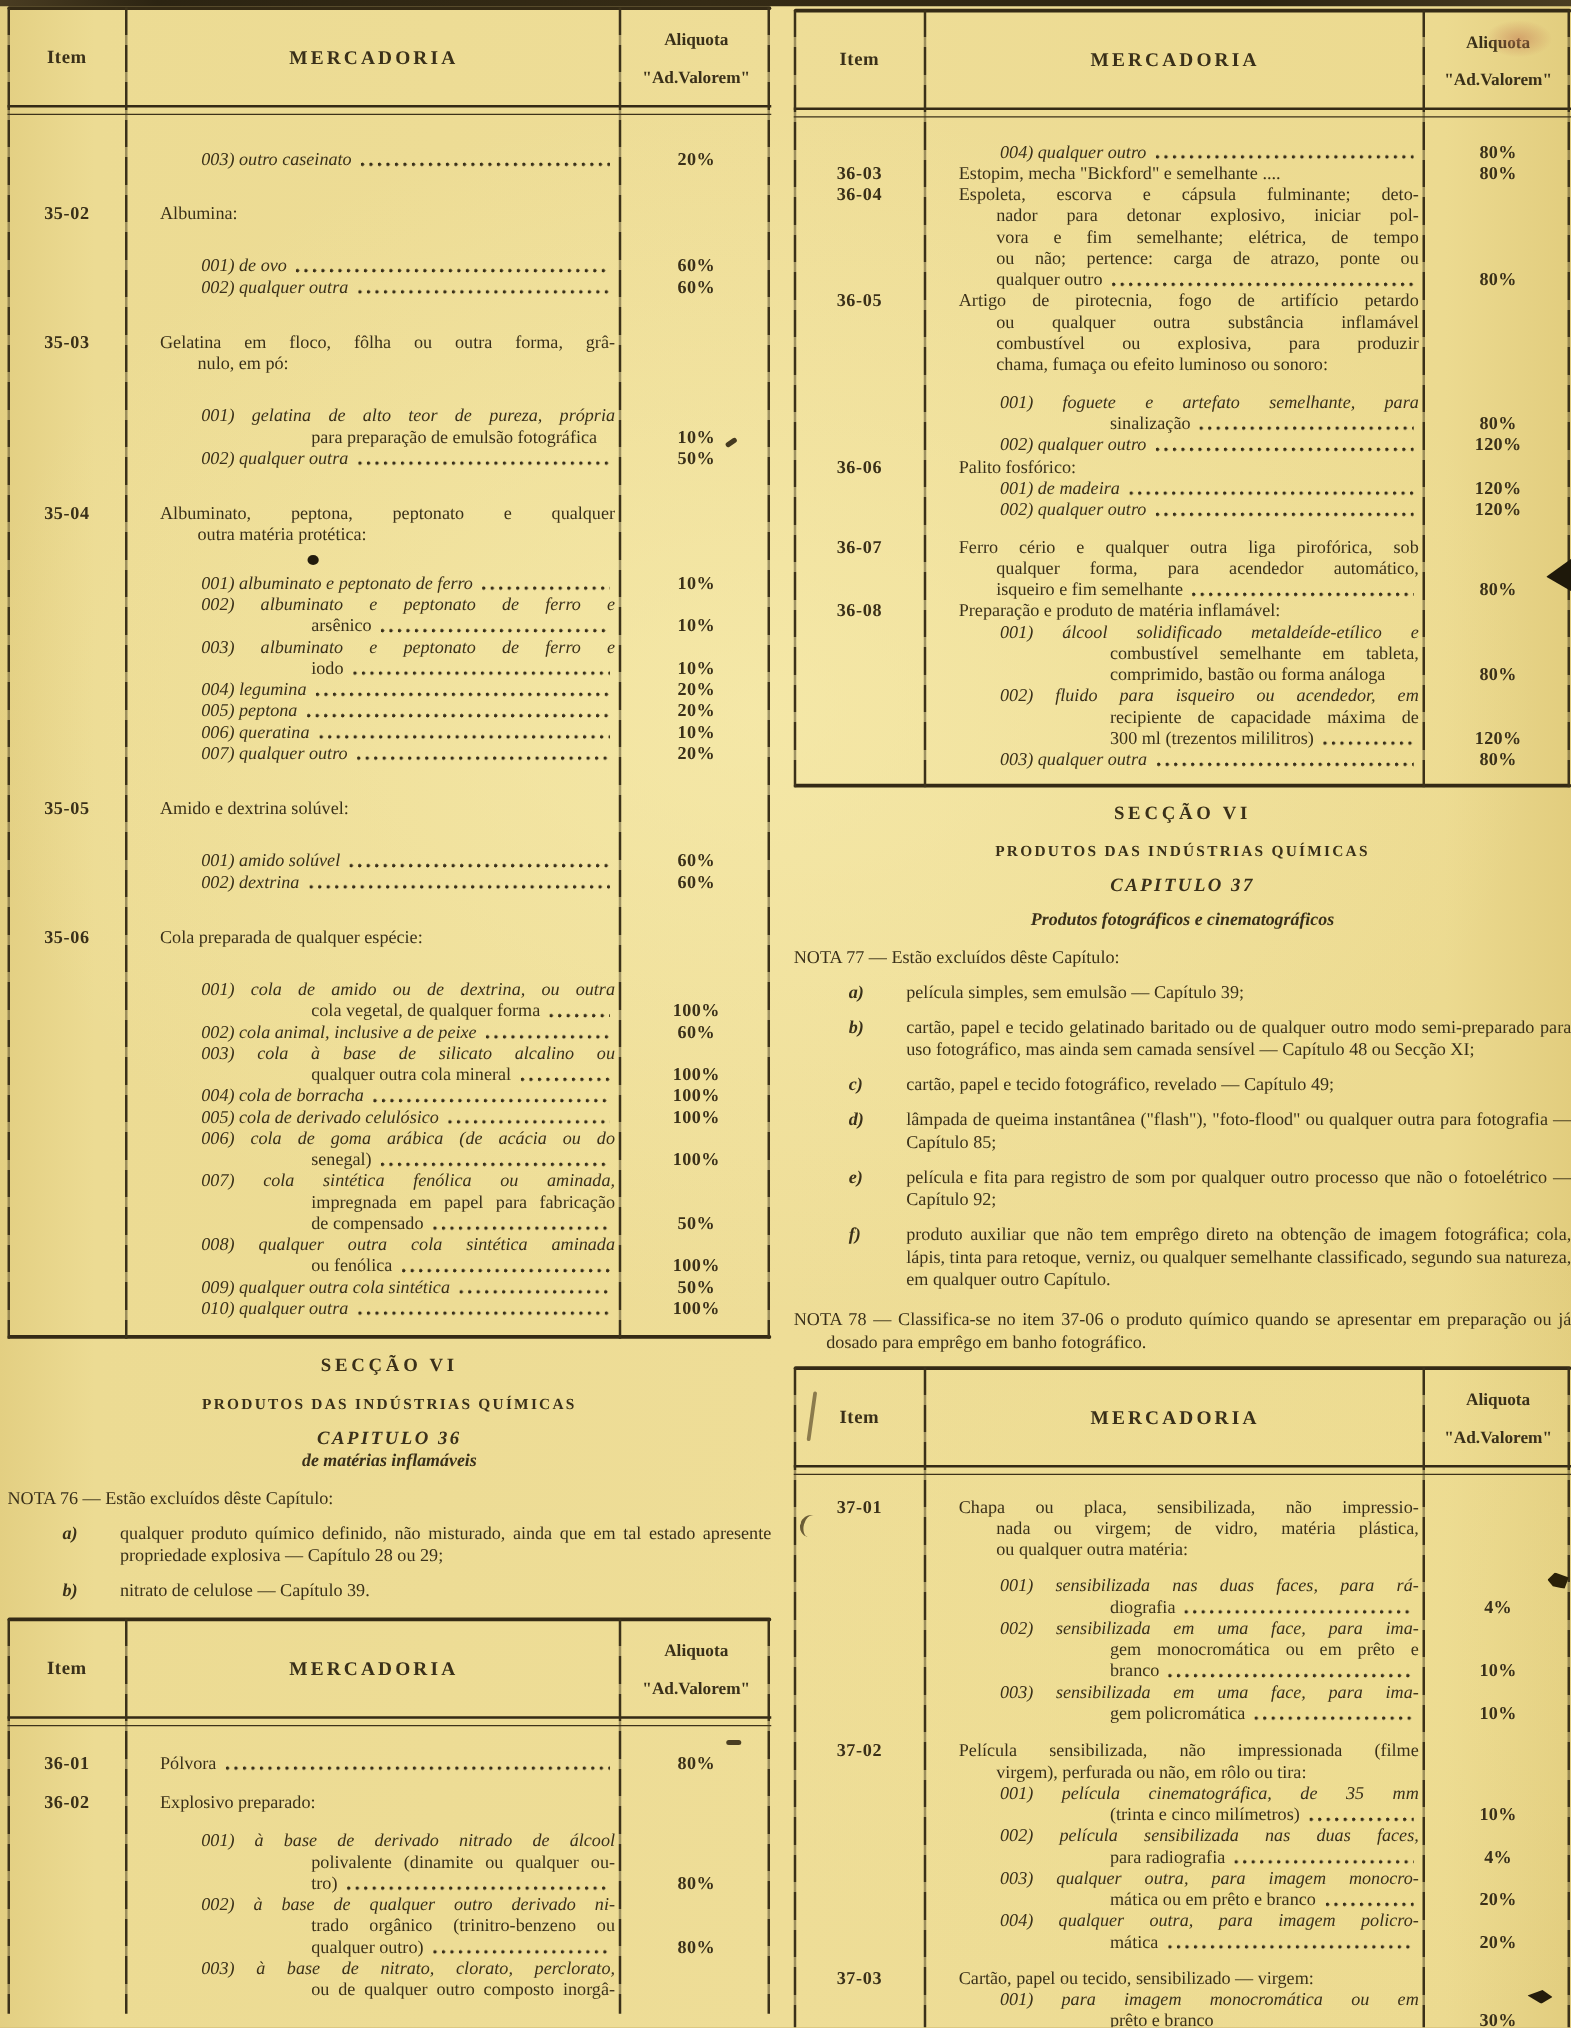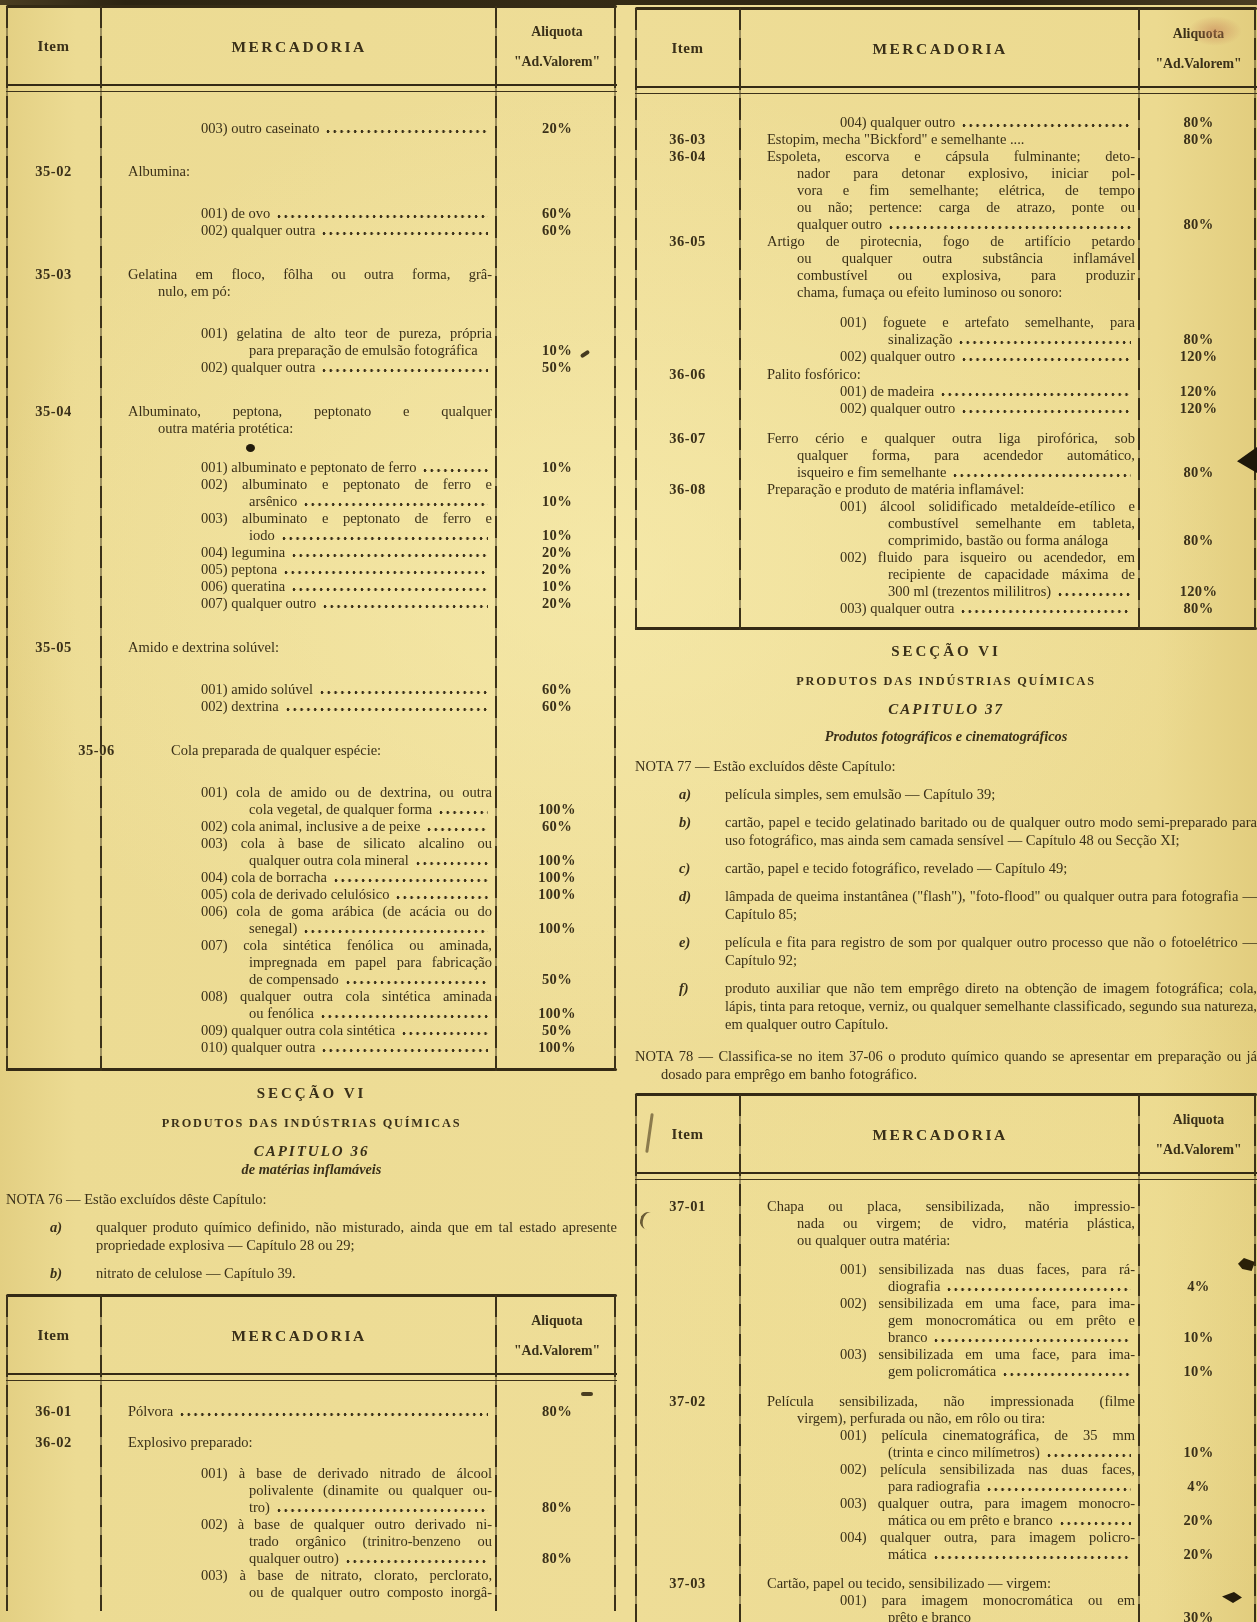--- a/index.html
+++ b/index.html
@@ -32,21 +32,21 @@
     background:repeating-linear-gradient(180deg,#3b3119 0 22px,rgba(59,49,25,.45) 22px 30px);}
   .tbody{position:relative;}
   
   .ln{display:flex;align-items:flex-end;}
   .ci{flex:0 0 95px;text-align:center;font-weight:700;letter-spacing:.5px;align-self:flex-start;}
   .tR .ci{flex-basis:105px;}
   .cd{flex:1 1 auto;min-width:0;display:flex;align-items:flex-end;padding-right:5px;}
   .cr{flex:0 0 120px;text-align:center;font-weight:700;letter-spacing:.3px;}
   .tR .cr{flex-basis:117px;}
   .i0 .cd{padding-left:27px;} .i1 .cd{padding-left:57px;}
-  .i2 .cd{padding-left:100px;} .i3 .cd{padding-left:148px;}
+  .i2 .cd{padding-left:60px;font-style:italic;} .i3 .cd{padding-left:148px;}
   .cd .t{white-space:nowrap;}
   .jl .cd{display:block;text-align:justify;text-align-last:justify;}
   .jl .cd .t{white-space:normal;display:inline;}
   .lead{flex:1 1 12px;min-width:10px;height:5px;margin:0 4px 3px 7px;align-self:flex-end;
     background-image:radial-gradient(circle at 2px 2.5px,#3a3019 1.25px,rgba(0,0,0,0) 1.6px);
     background-size:6.8px 5px;background-repeat:repeat-x;background-position:left bottom;}
   .dotblob{display:inline-block;width:9px;height:8px;background:#221b0c;border-radius:50%;margin-left:118px;}
   
   .sec{text-align:center;}
   .s1{font-weight:700;font-size:15px;letter-spacing:3px;}
@@ -255,21 +255,21 @@
             <div class="cr">60%</div>
           </div>
           <div class="ln i2">
             <div class="ci"></div>
             <div class="cd">
               <span class="t">002) dextrina</span>
               <span class="lead"></span>
             </div>
             <div class="cr">60%</div>
           </div>
-          <div class="ln i0" style="margin-top: 27px; padding-left: 43px;">
+          <div class="ln i0" style="margin-top: 27px;">
             <div class="ci">35-06</div>
             <div class="cd">
               <span class="t">Cola preparada de qualquer espécie:</span>
             </div>
             <div class="cr"></div>
           </div>
           <div class="ln i2 jl" style="margin-top: 25px;">
             <div class="ci"></div>
             <div class="cd"><span class="t">001) cola de amido ou de dextrina, ou outra</span></div>
             <div class="cr"></div>

